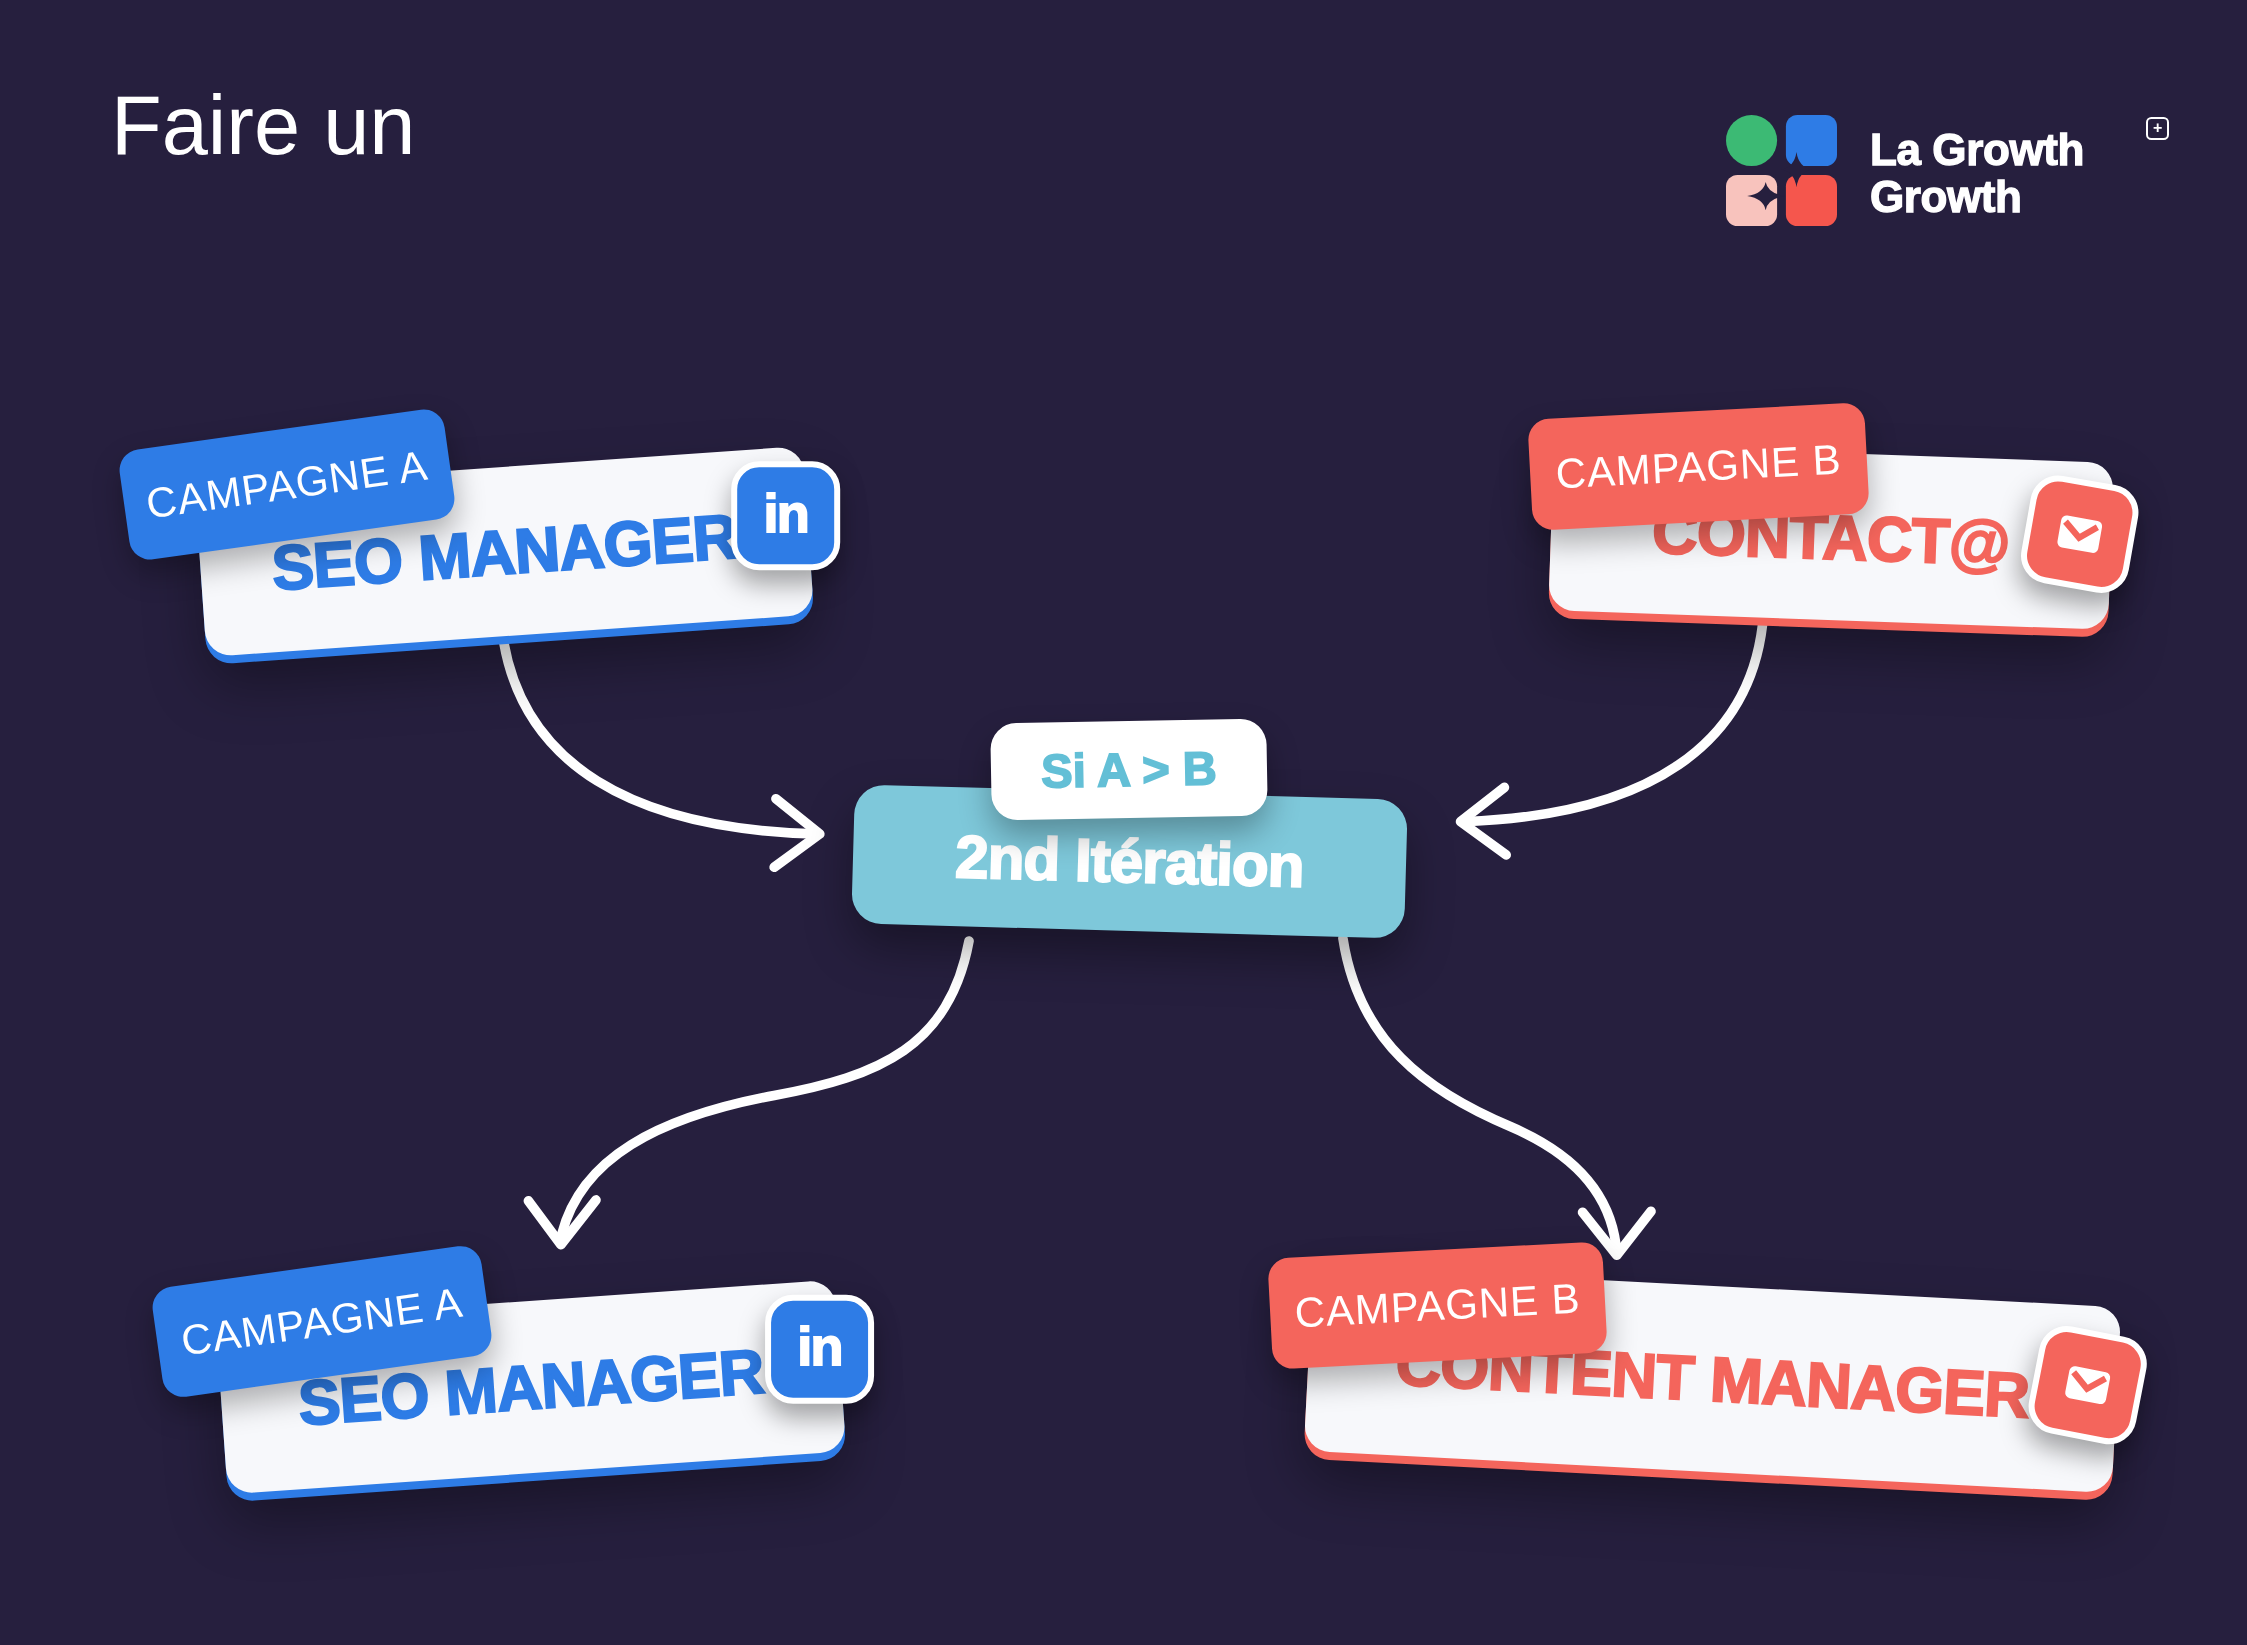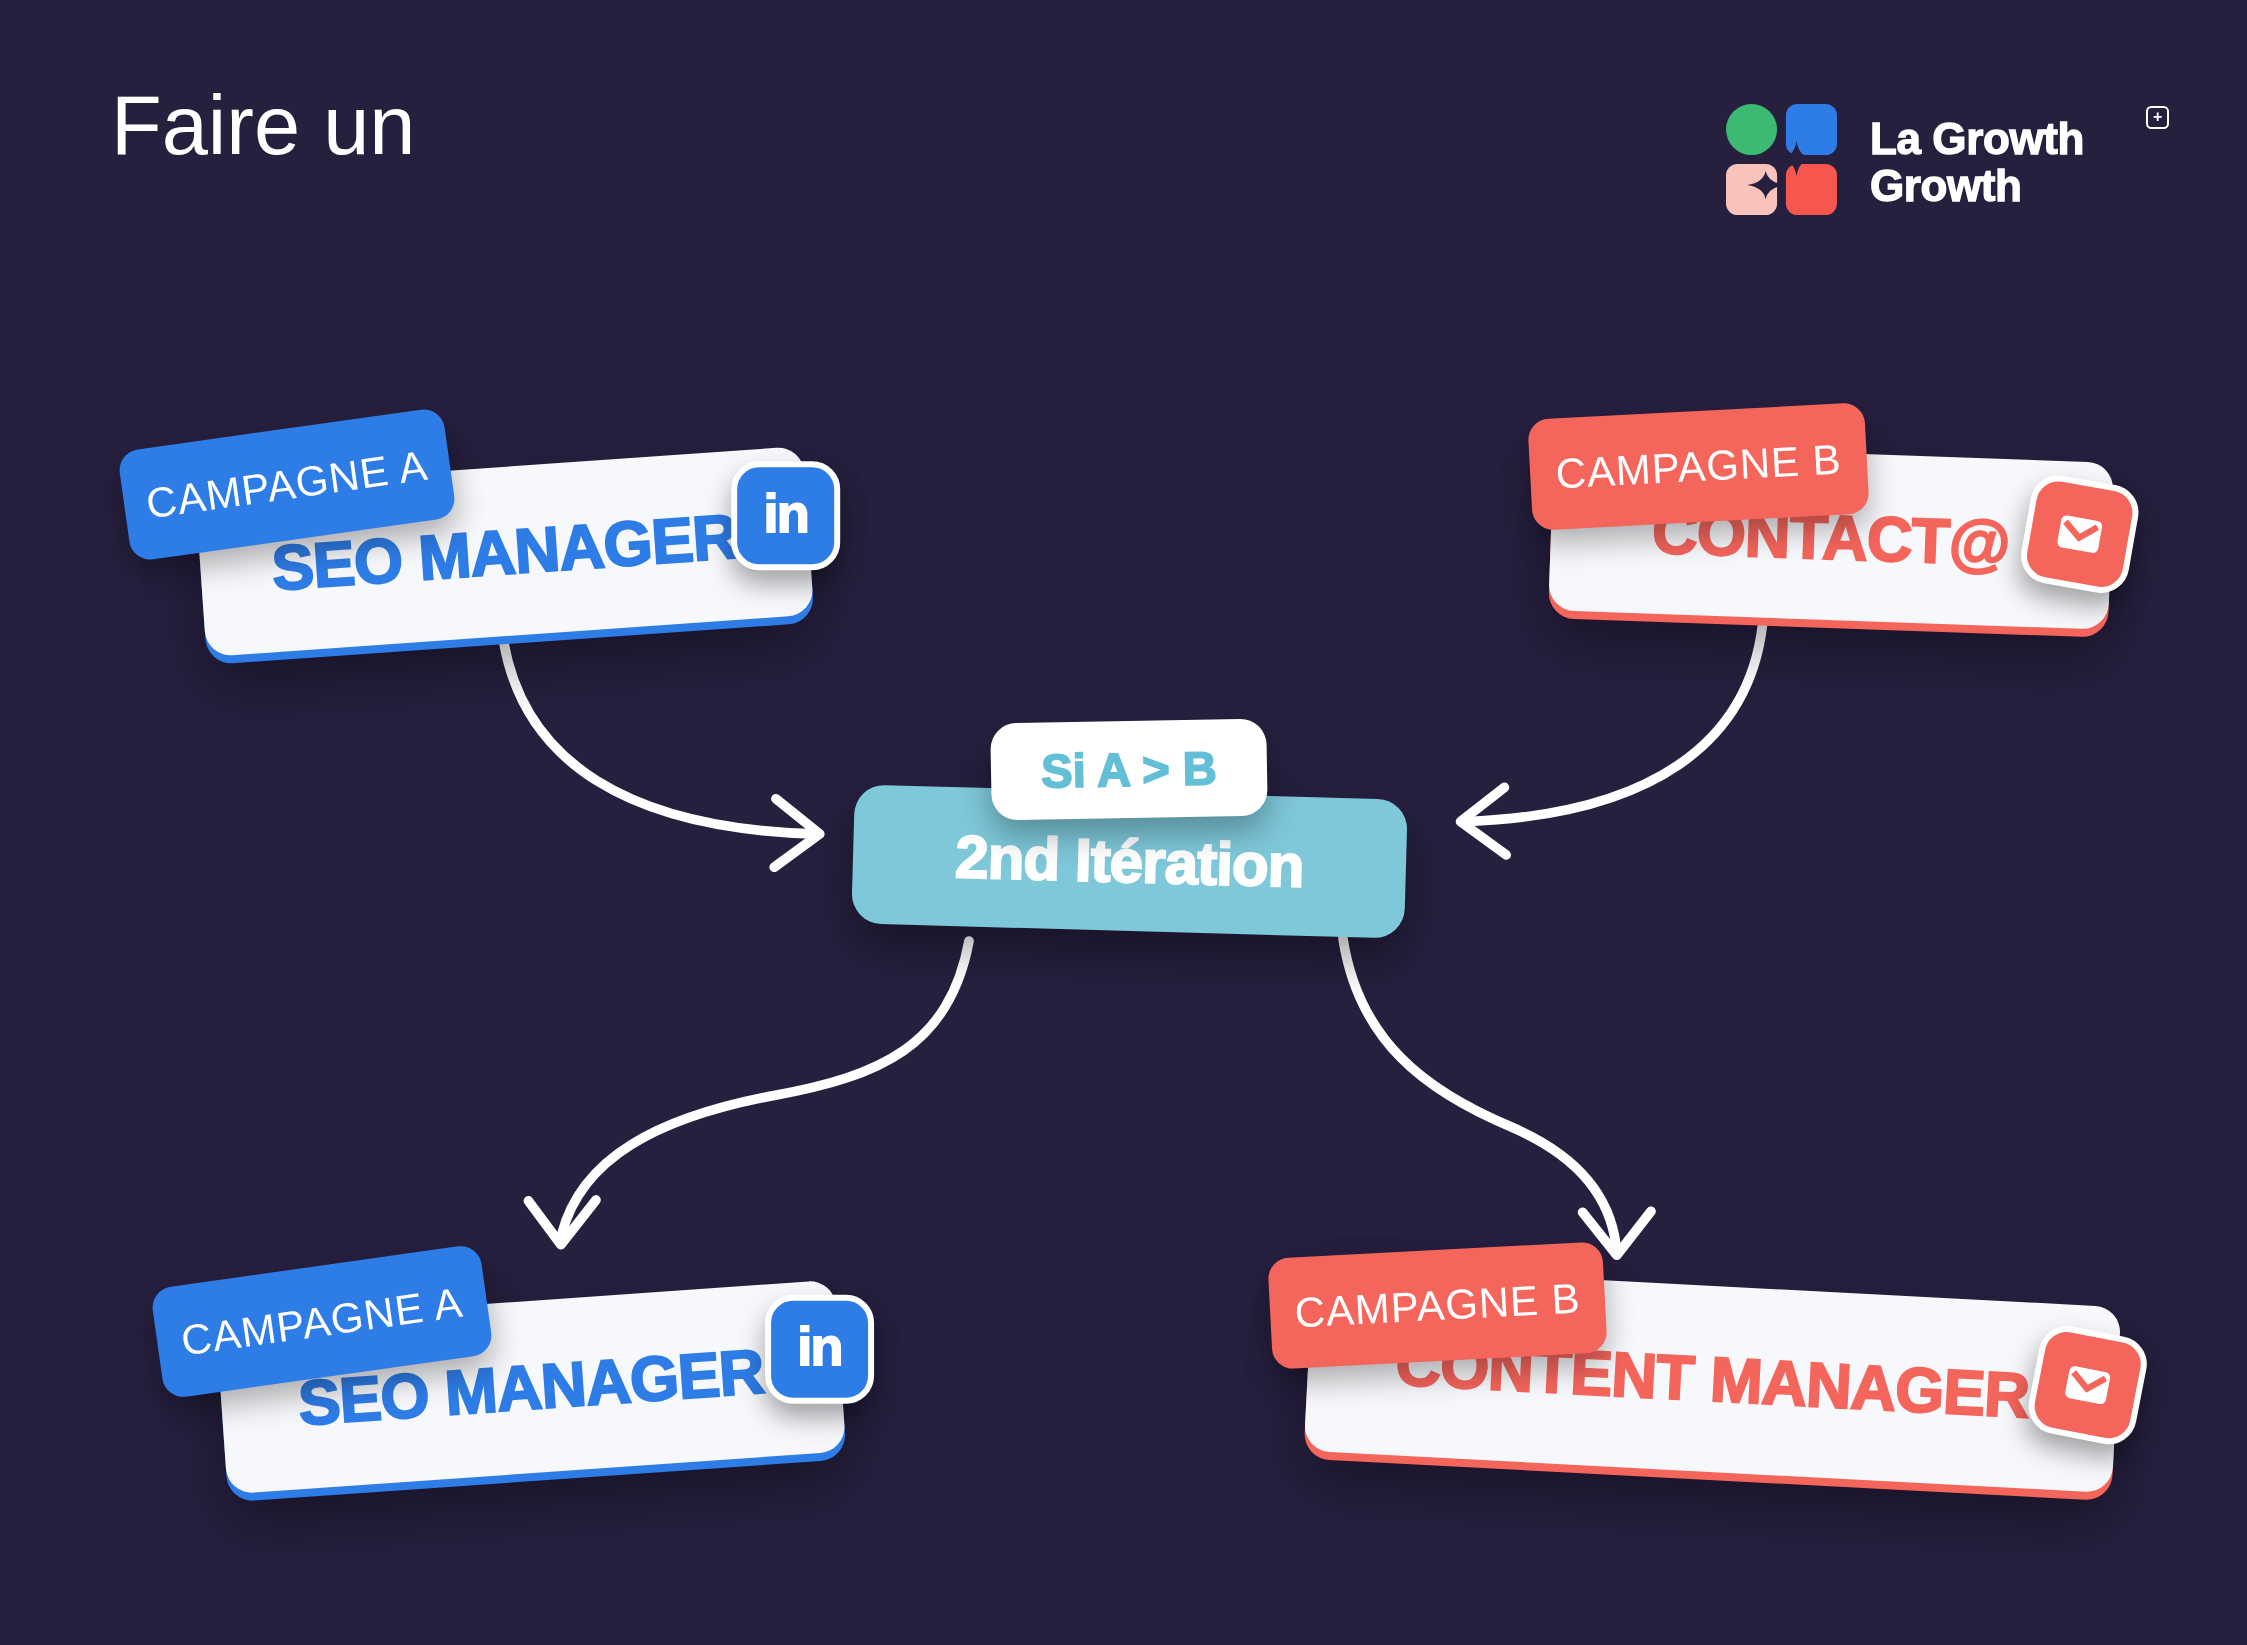--- a/index.html
+++ b/index.html
@@ -11,21 +11,21 @@
   .stage{
     position:relative;width:2247px;height:1645px;overflow:hidden;
     background:var(--background);
     font-family:"Liberation Sans",sans-serif;
   }
   
   .title{position:absolute;left:111px;top:84px;color:var(--white);line-height:1.02;}
   .title-line1{font-size:83px;font-weight:400;letter-spacing:0;}
   .title-line2{font-size:111px;font-weight:700;-webkit-text-stroke:3.5px var(--white);letter-spacing:-1.8px;margin-top:5.3px;}
   
-  .brand{position:absolute;left:1726px;top:104px;display:flex;align-items:flex-start;}
+  .brand{position:absolute;left:1726px;top:115px;display:flex;align-items:flex-start;}
   .brand-name{position:absolute;left:144px;top:10.5px;color:var(--white);font-size:44px;font-weight:700;
     -webkit-text-stroke:1.3px var(--white);line-height:1.07;letter-spacing:-0.4px;white-space:nowrap;}
   .brand-mark{position:absolute;left:420px;top:1.8px;width:19.3px;height:19.3px;border:2.2px solid var(--white);
     border-radius:5.3px;color:var(--white);font-size:16px;font-weight:700;display:flex;align-items:center;justify-content:center;line-height:1;}
   
   .arrows{position:absolute;left:0;top:0;width:2247px;height:1645px;pointer-events:none;}
   .arrows path{stroke:var(--white);stroke-width:11;fill:none;stroke-linecap:round;stroke-linejoin:round;}
   
   .group{position:absolute;}
   .badge{position:absolute;border-radius:21px;display:flex;align-items:center;justify-content:center;

